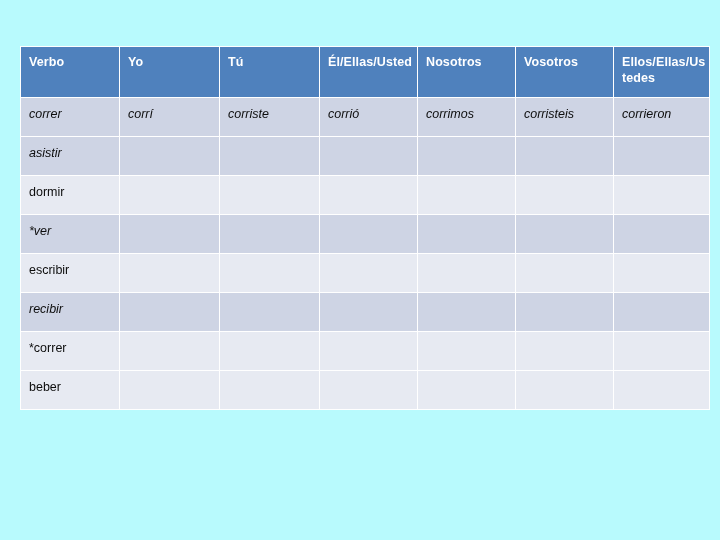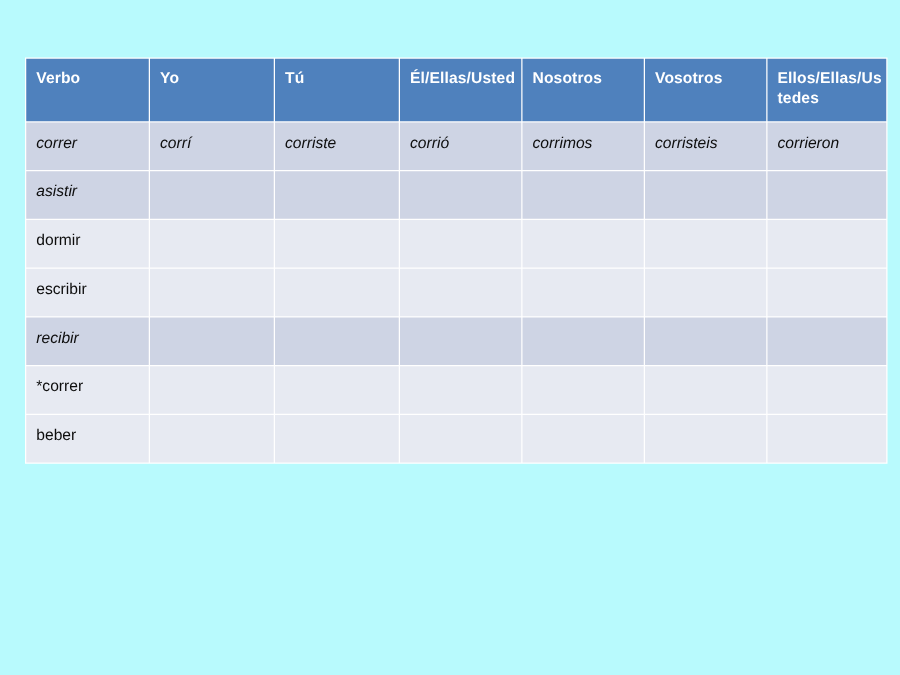--- a/index.html
+++ b/index.html
@@ -125,20 +125,29 @@
           </tr>
           <tr class="band-light">
             <td>dormir</td>
             <td class="empty-cell"></td>
             <td class="empty-cell"></td>
             <td class="empty-cell"></td>
             <td class="empty-cell"></td>
             <td class="empty-cell"></td>
             <td class="empty-cell"></td>
           </tr>
+          <tr class="band-dark">
+            <td>*ver</td>
+            <td class="empty-cell"></td>
+            <td class="empty-cell"></td>
+            <td class="empty-cell"></td>
+            <td class="empty-cell"></td>
+            <td class="empty-cell"></td>
+            <td class="empty-cell"></td>
+          </tr>
           <tr class="band-light">
             <td>escribir</td>
             <td class="empty-cell"></td>
             <td class="empty-cell"></td>
             <td class="empty-cell"></td>
             <td class="empty-cell"></td>
             <td class="empty-cell"></td>
             <td class="empty-cell"></td>
           </tr>
           <tr class="band-dark">

